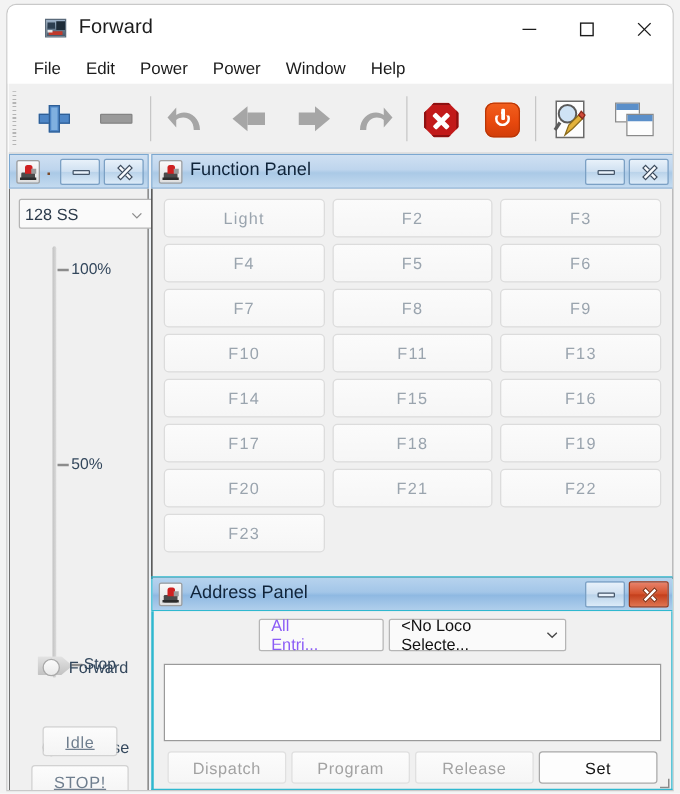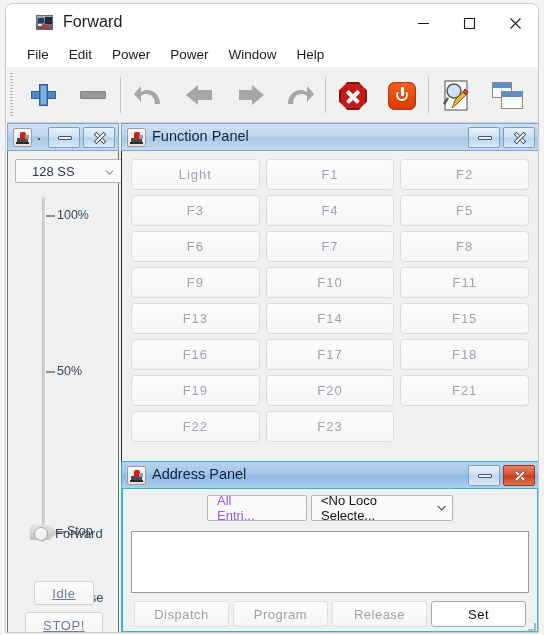--- a/index.html
+++ b/index.html
@@ -165,21 +165,21 @@
     background:#f0f0f0;border:1px solid #6f6f6f;border-top:none;
     box-sizing:border-box;position:relative;height:calc(100% - 28px);
   }
 
   
   #throttle-frame{left:0;top:0;width:112px;height:510px;}
   #throttle-frame .if-body{background:#f0f0f0;border-color:#6f6f6f;}
   .speed-select{
     position:absolute;left:7px;top:8px;width:108px;height:24px;box-sizing:border-box;
     background:#fafafa;border:1px solid #b5b5b5;border-radius:2px;
-    font-size:13px;color:#2b3a4a;display:flex;align-items:center;padding-left:16px;
+    font-size:13px;color:#2b3a4a;display:flex;align-items:center;padding-left:4px;
   }
   .speed-select .chev{position:absolute;right:8px;top:8px;width:9px;height:9px;}
   .slider-area{position:absolute;left:0;top:38px;width:112px;height:400px;}
   .sl-track{position:absolute;left:34px;top:8px;width:3px;height:345px;
     background:linear-gradient(90deg,#c2c2c2,#dadada);border-radius:2px;}
   .sl-tick{position:absolute;width:9px;height:2px;background:#8c8c8c;}
   .sl-label{position:absolute;font-size:12.5px;color:#33475c;white-space:nowrap;}
   .sl-thumb{position:absolute;left:22px;width:28px;height:15px;
     background:linear-gradient(180deg,#e3e3e3,#c2c2c2);
     clip-path:polygon(0 0,68% 0,100% 50%,68% 100%,0 100%);
@@ -427,21 +427,20 @@
                 <span class="mn"></span>
               </div>
             <div class="if-b">
                 <span class="cx"></span>
               </div>
           </div>
         </div>
         <div class="if-body">
           <div class="fgrid">
             <div class="fbtn">Light</div>
-            <div class="fbtn">F1</div>
             <div class="fbtn">F2</div>
             <div class="fbtn">F3</div>
             <div class="fbtn">F4</div>
             <div class="fbtn">F5</div>
             <div class="fbtn">F6</div>
             <div class="fbtn">F7</div>
             <div class="fbtn">F8</div>
             <div class="fbtn">F9</div>
             <div class="fbtn">F10</div>
             <div class="fbtn">F11</div>

